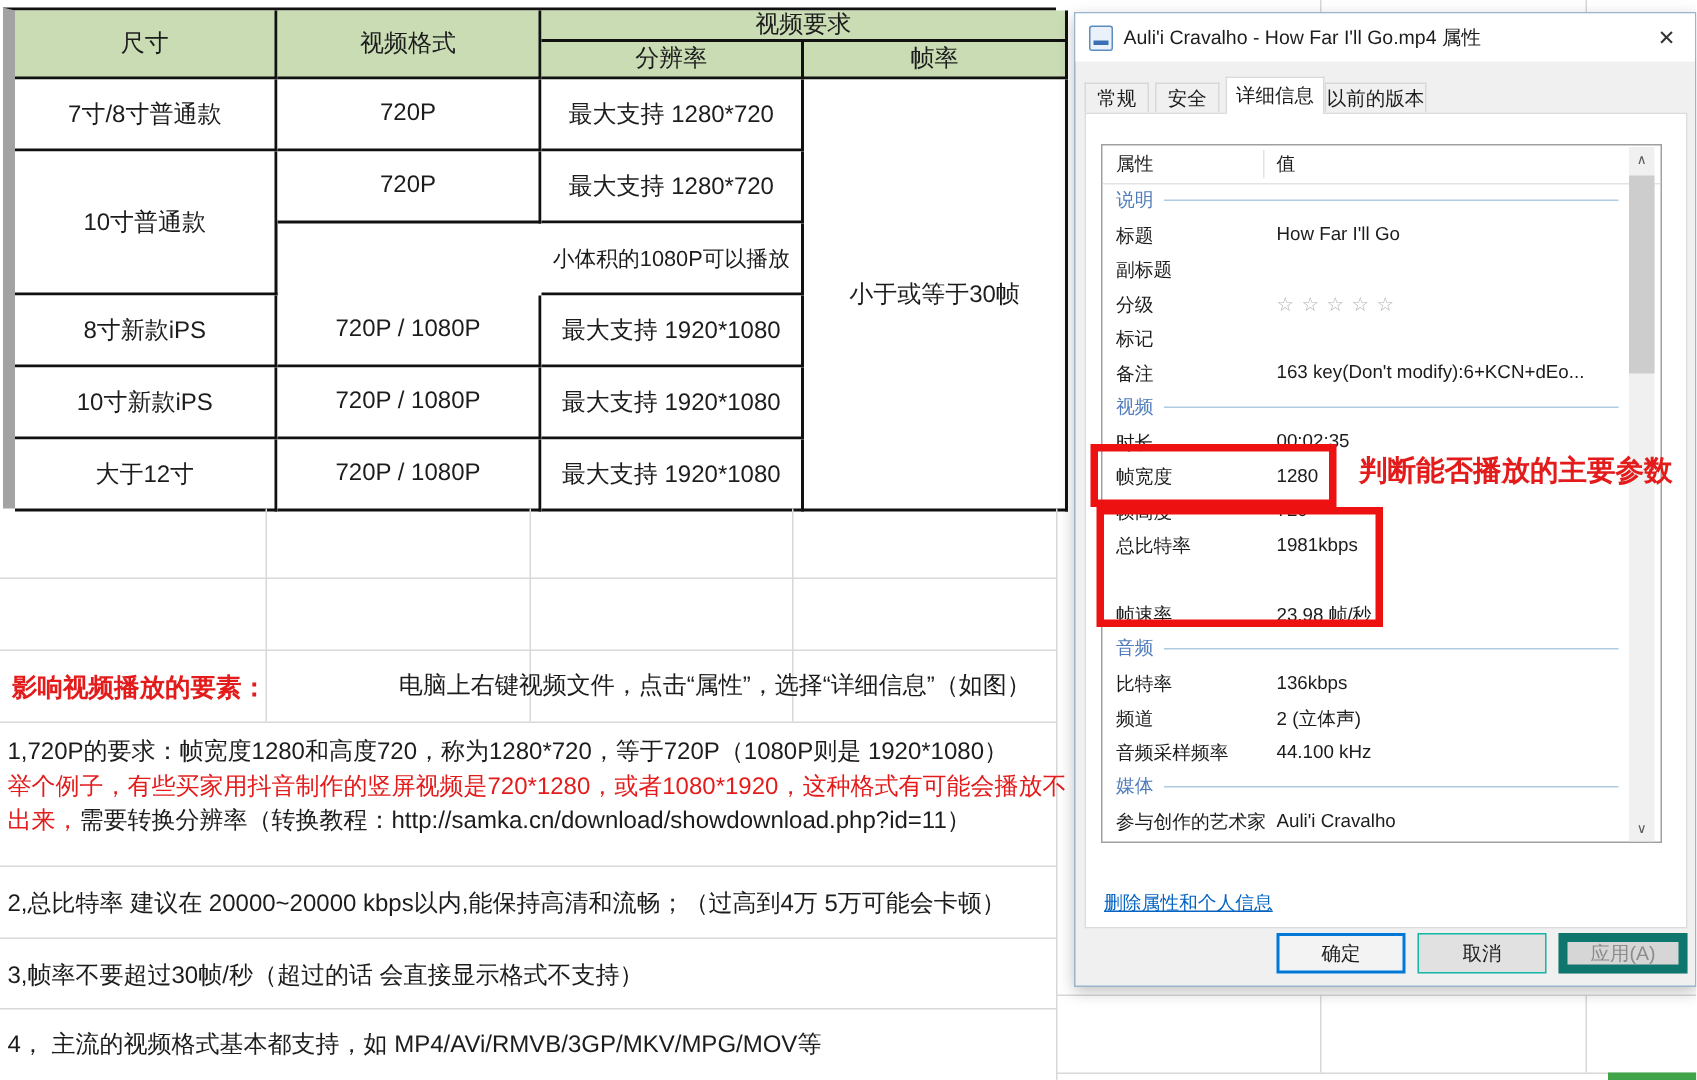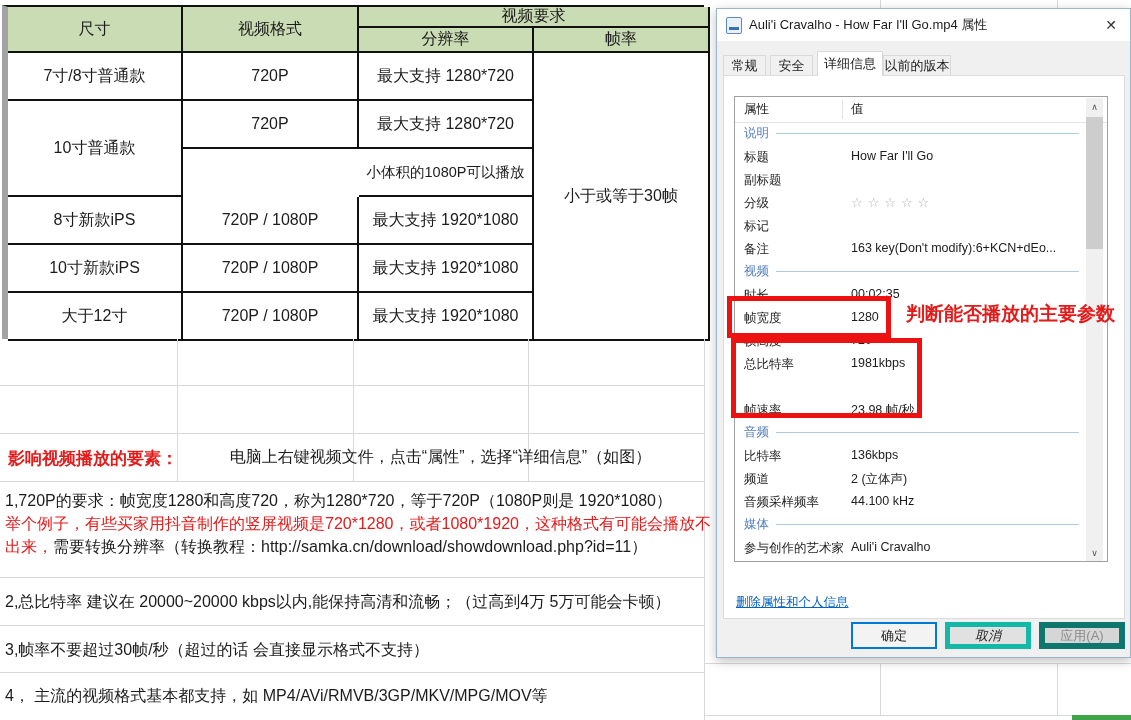--- a/index.html
+++ b/index.html
@@ -1,29 +1,29 @@
 <!DOCTYPE html>
 <html><head>
 <meta charset="utf-8">
 <style>
   html,body{margin:0;padding:0;background:#fff;}
   .screen{position:relative;width:1131px;height:720px;background:#ffffff;overflow:hidden;
           font-family:"Liberation Sans","DejaVu Sans",sans-serif;color:#1c1c1c;}
   
-  .xtable{position:absolute;left:2px;top:5px;width:702px;height:334px;border-top:2px solid #111;border-left:6px solid #a3a3a3;box-sizing:border-box;}
+  .xtable{position:absolute;left:2px;top:5px;width:702px;height:334px;border-top:2px solid #111;border-left:8px solid #a3a3a3;box-sizing:border-box;}
   .cell{position:absolute;display:flex;align-items:center;justify-content:center;
         border-right:2px solid #111;border-bottom:2px solid #111;box-sizing:border-box;
         font-size:16px;text-align:center;white-space:nowrap;overflow:hidden;background:#fff;}
   .cell.green{background:#cadcb4;}
   .gline{position:absolute;background:#d8d8d8;}
   
   .note{position:absolute;white-space:nowrap;font-size:16px;color:#1c1c1c;}
   .red{color:#e31b1b;}
   .bold{font-weight:bold;}
-  .centerbox{display:flex;align-items:center;justify-content:center;}
+  .centerbox{display:flex;align-items:center;justify-content:center;padding-left:36px;}
   
   .dialog{position:absolute;left:716px;top:8px;width:415px;height:650px;background:#f0f0f0;
           border:1px solid #9ab4cc;box-shadow:0 3px 10px rgba(0,0,0,.25);box-sizing:border-box;font-size:12.5px;}
   .titlebar{position:absolute;left:0;top:0;width:100%;height:32px;background:#ffffff;}
   .title-ic{position:absolute;left:9px;top:8px;width:14px;height:15px;background:#eaf1fb;border:1px solid #5a8cc0;border-radius:2px;}
   .title-ic::after{content:"";position:absolute;left:2px;top:9px;width:10px;height:3px;background:#3a6fb5;}
   .title-text{position:absolute;left:32px;top:0;height:32px;line-height:32px;font-size:13px;}
   .close{position:absolute;right:2px;top:1px;width:34px;height:30px;display:flex;align-items:center;justify-content:center;font-size:14px;color:#333;cursor:default;}
   .tab{position:absolute;box-sizing:border-box;height:21px;line-height:20px;text-align:center;font-size:13px;
        background:#f0f0f0;border:1px solid #d9d9d9;border-bottom:none;top:46px;}
@@ -40,21 +40,21 @@
   .lsec{position:absolute;left:0;width:350px;height:23px;display:flex;align-items:center;}
   .lsec .sname{color:#4f7cba;margin-left:9px;white-space:nowrap;}
   .lsec .sline{flex:1;height:1px;background:#aecbe4;margin:0 6px 0 7px;}
   .stars{color:#b2b2b2;letter-spacing:5px;font-size:13px;}
   .sbar{position:absolute;right:4px;top:1px;width:17px;height:463px;background:#f0f0f0;}
   .sbtn{position:absolute;left:0;width:17px;height:17px;display:flex;align-items:center;justify-content:center;font-size:9px;color:#555;}
   .sthumb{position:absolute;left:0;top:19px;width:17px;height:132px;background:#cdcdcd;}
   .dlink{position:absolute;left:19px;top:585px;color:#0563c1;text-decoration:underline;font-size:12.5px;z-index:2;}
   .dbtn{position:absolute;top:613px;width:86px;height:27px;box-sizing:border-box;display:flex;align-items:center;justify-content:center;font-size:13px;}
   .dbtn.ok{left:134px;background:#f3f3f3;border:2px solid #0078d7;}
-  .dbtn.cancel{left:228px;background:#e1e1e1;border:5px solid #14b8a6;font-style:italic;}
+  .dbtn.cancel{left:228px;background:#e1e1e1;border:1px solid #14b8a6;}
   .dbtn.apply{left:322px;background:#d6d6d6;border:6px solid #0f766e;color:#8c8c8c;}
   
   .redbox{position:absolute;border:5px solid #ee1111;box-sizing:border-box;z-index:10;background:transparent;}
   .redlabel{position:absolute;z-index:10;color:#e31b1b;font-weight:bold;font-size:19px;white-space:nowrap;}
   .greenstrip{position:absolute;left:1072px;top:715px;width:59px;height:5px;background:#3fa548;}
 </style>
 </head>
 <body>
 
 <div class="screen">

